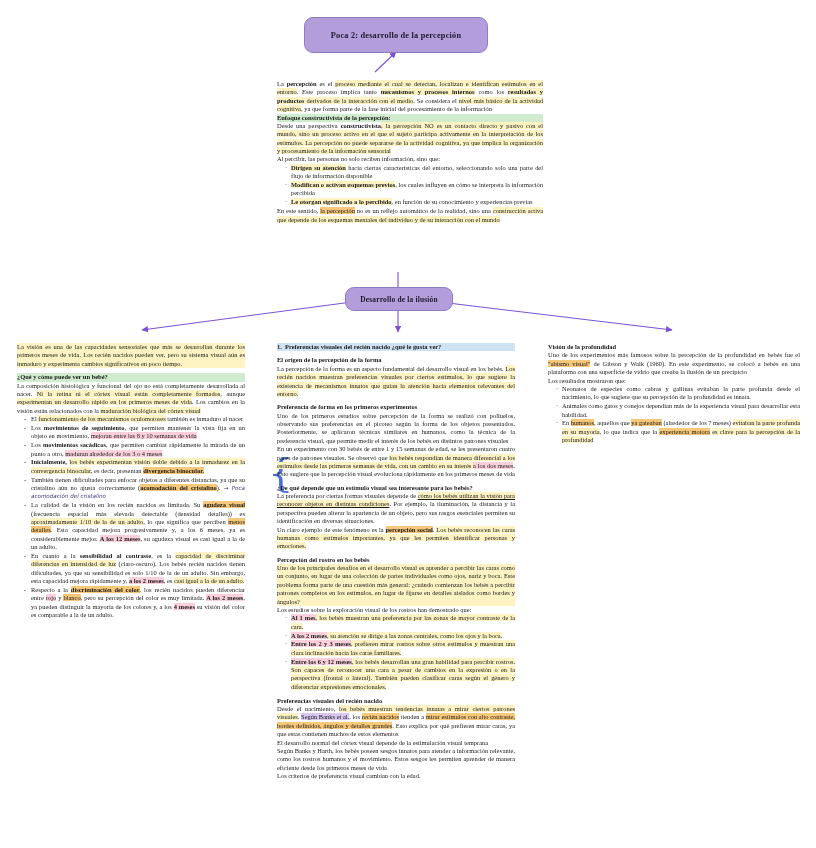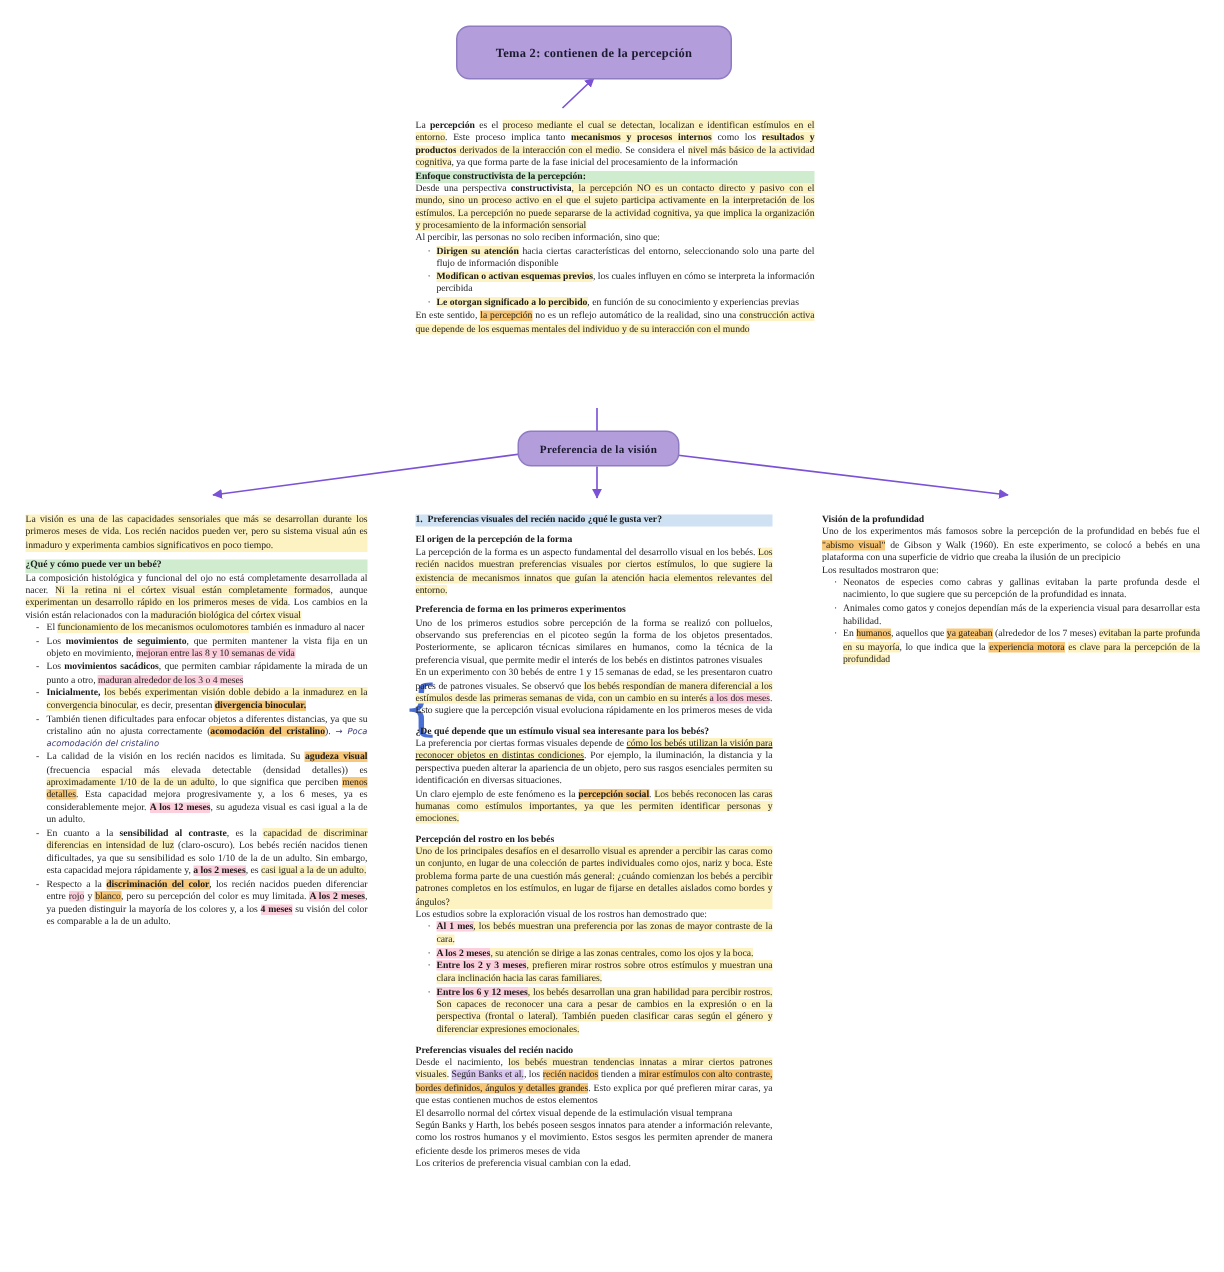--- a/index.html
+++ b/index.html
@@ -60,25 +60,25 @@
       </marker>
     </defs>
     <line x1="375" y1="72" x2="396" y2="52" stroke="#7b52d6" stroke-width="1.1" marker-end="url(#ah)"></line>
     <line x1="398" y1="288" x2="398" y2="272" stroke="#7b52d6" stroke-width="1.1"></line>
     <line x1="352" y1="302" x2="142" y2="330" stroke="#7b52d6" stroke-width="1.1" marker-end="url(#ah)"></line>
     <line x1="398" y1="311" x2="398" y2="332" stroke="#7b52d6" stroke-width="1.1" marker-end="url(#ah)"></line>
     <line x1="448" y1="303" x2="672" y2="330" stroke="#7b52d6" stroke-width="1.1" marker-end="url(#ah)"></line>
   </svg>
 
   <div class="node" id="node-tema">
-    <span>Tema 2:  contienen de la percepción</span>
+    <span>Poca 2:  desarrollo de la percepción</span>
   </div>
 
   <div class="node" id="node-vision">
-    <span>Preferencia de la visión</span>
+    <span>Desarrollo de la ilusión</span>
   </div>
 
   <div class="block" id="blk-top">
     <p>
       <span>La </span><span class="b">percepción</span><span> es el </span><span class="hy">proceso mediante el cual se detectan, localizan e identifican estímulos en el entorno</span><span>. Este proceso implica tanto </span><span class="b hy">mecanismos y procesos internos</span><span> como los </span><span class="b hy">resultados y productos</span><span class="hy"> derivados de la interacción con el medio</span><span>. Se considera el </span><span class="hy">nivel más básico de la actividad cognitiva</span><span>, ya que forma parte de la fase inicial del procesamiento de la información</span>
     </p>
     <p class="sec hg">Enfoque constructivista de la percepción:</p>
     <p>
       <span>Desde una perspectiva </span><span class="b">constructivista</span><span class="hy">, la percepción NO es un contacto directo y pasivo con el mundo, sino un proceso activo en el que el sujeto participa activamente en la interpretación de los estímulos. La percepción no puede separarse de la actividad cognitiva, ya que implica la organización y procesamiento de la información sensorial</span>
     </p>

